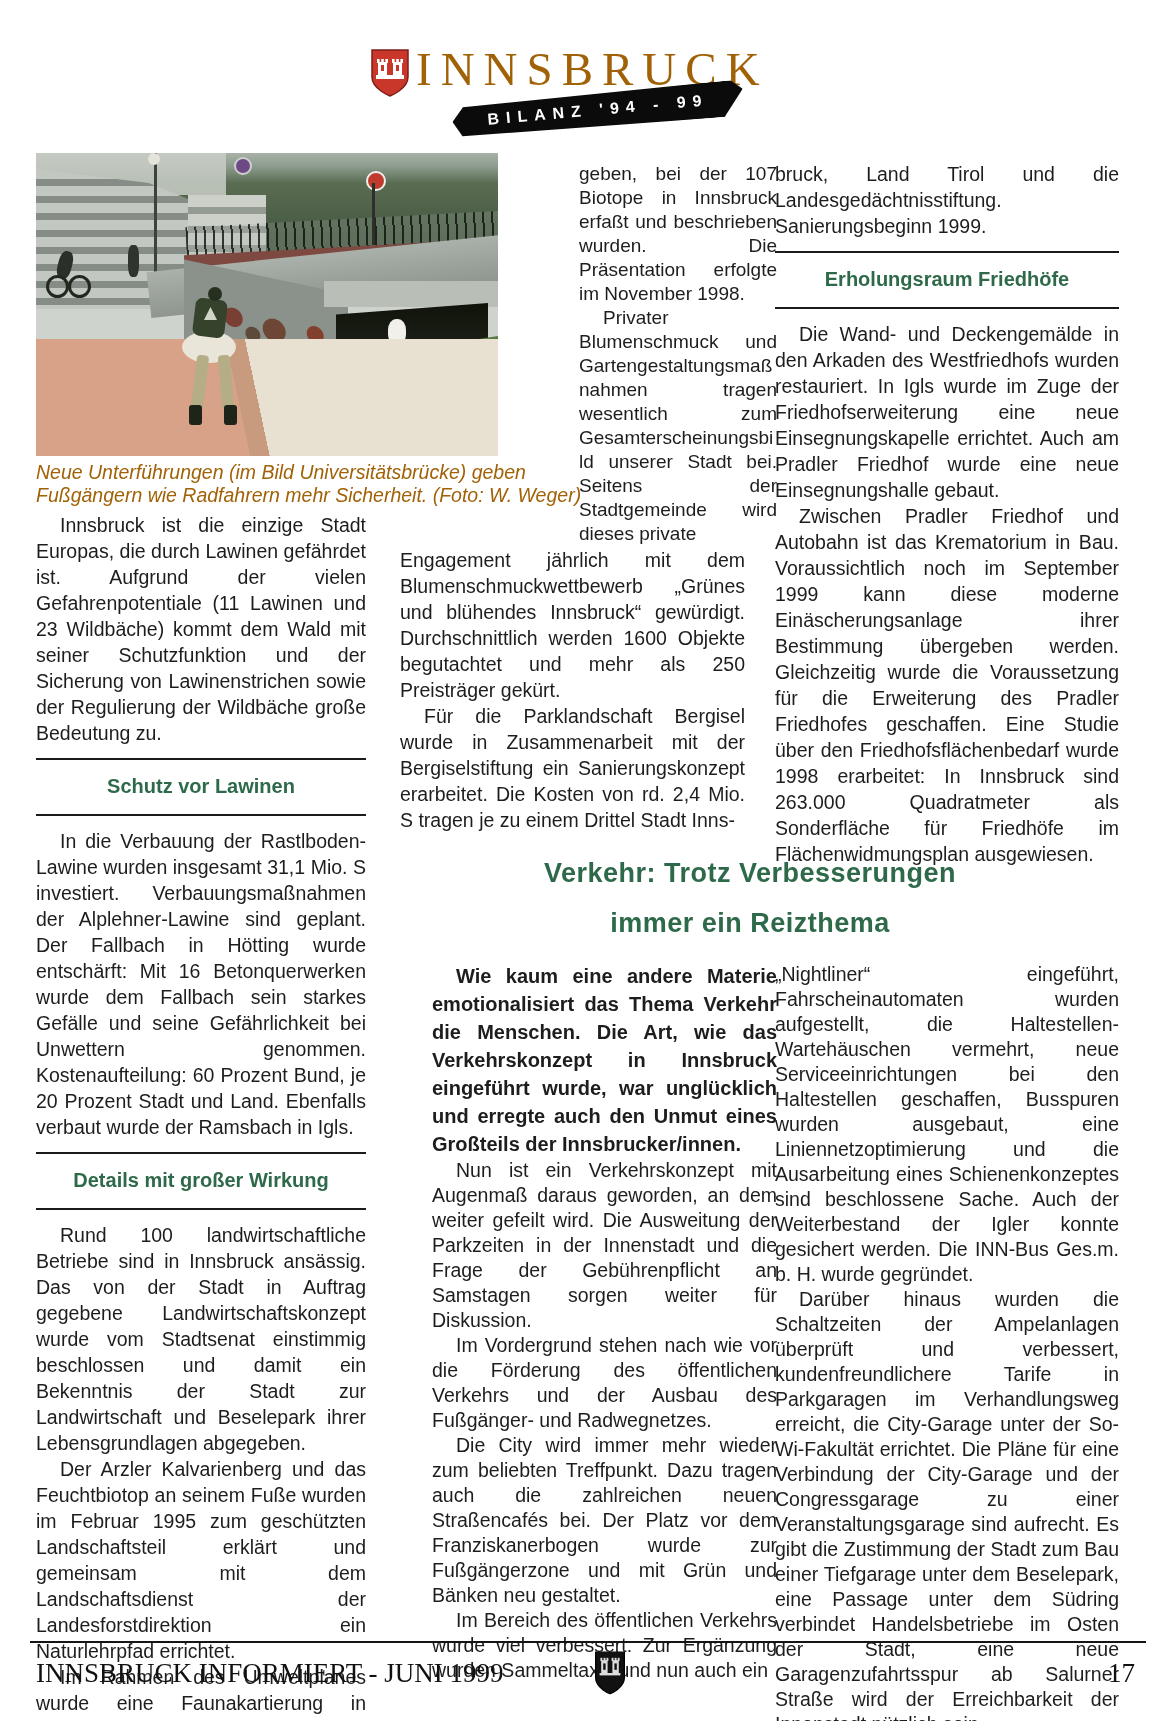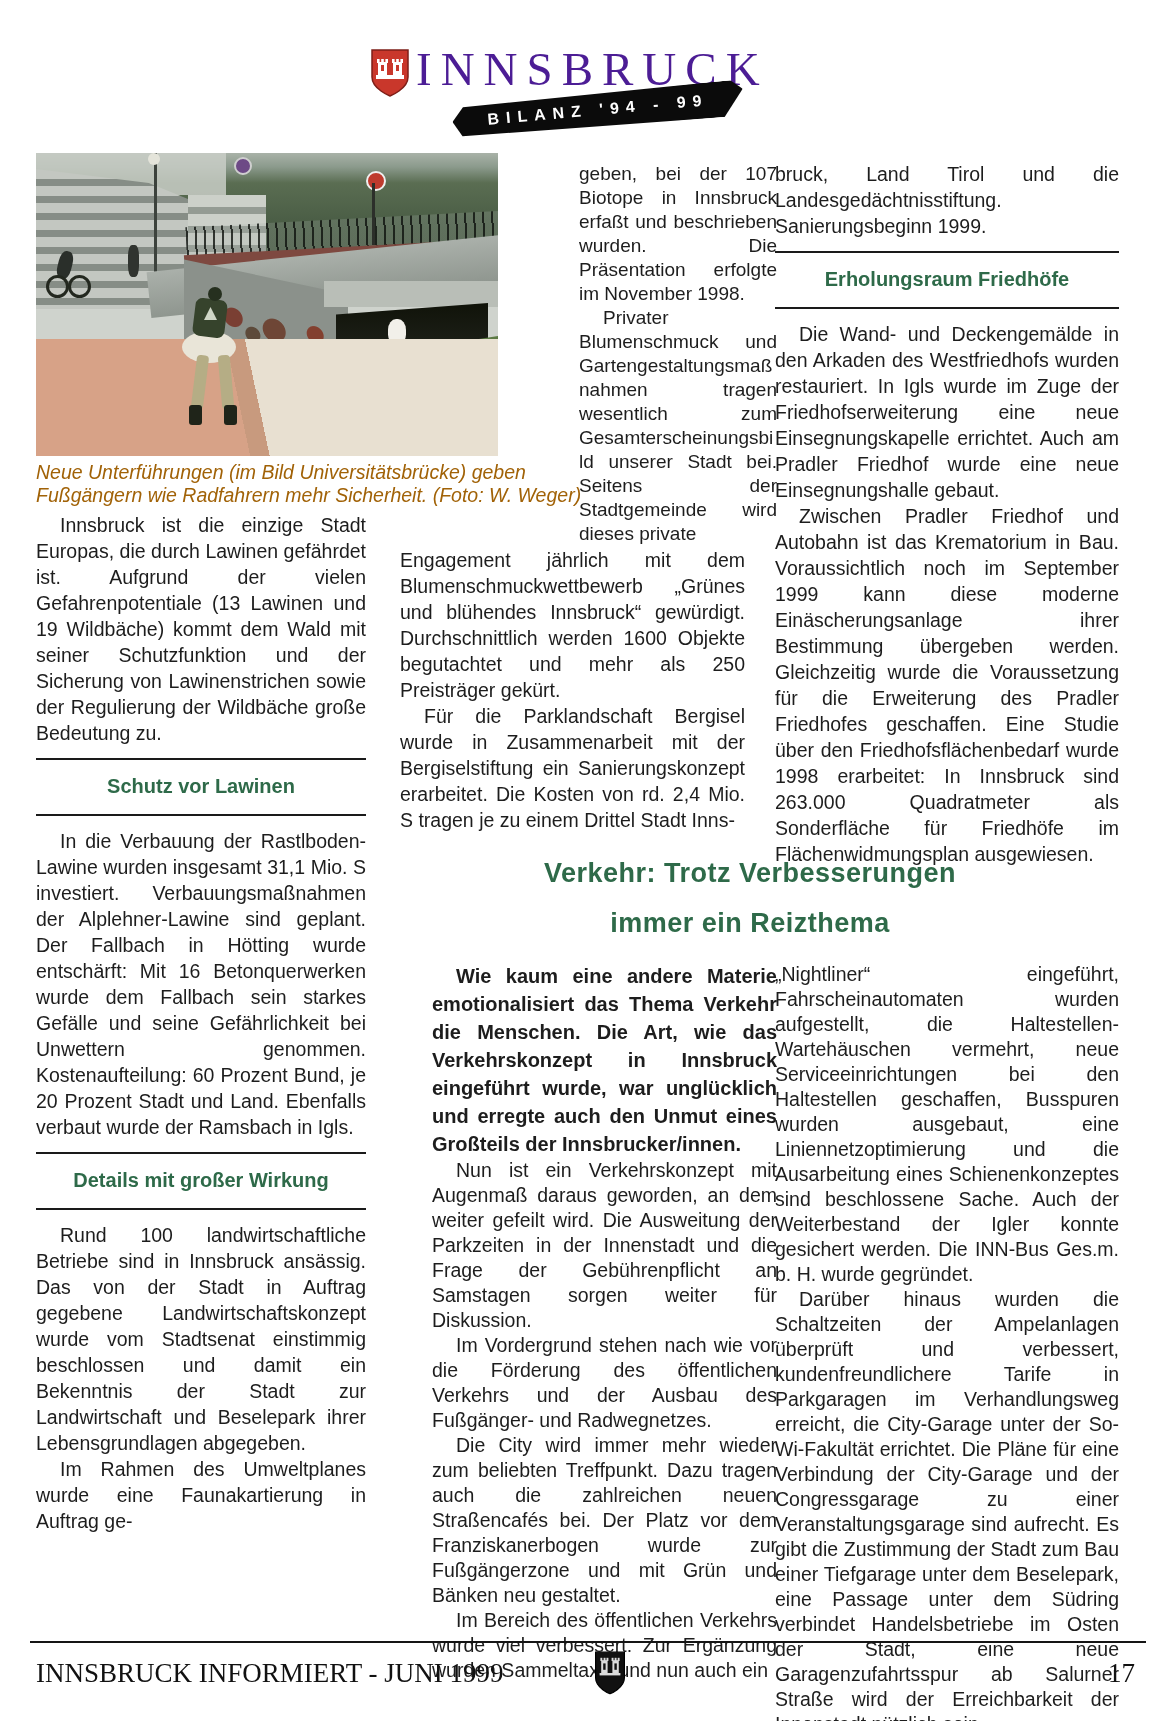--- a/index.html
+++ b/index.html
@@ -3,21 +3,21 @@
 <meta charset="utf-8">
 <style>
   html,body{margin:0;padding:0;background:#e8e8e8;}
   .page{position:relative;width:1173px;height:1721px;background:#ffffff;margin:0 auto;
         font-family:"Liberation Sans",sans-serif;color:#1d1d1d;overflow:hidden;}
 
   
   .masthead{position:absolute;left:360px;top:40px;width:460px;height:100px;}
   .shield{position:absolute;left:10px;top:8px;}
   .brand{position:absolute;left:56px;top:2px;font-family:"Liberation Serif",serif;
-         font-size:47px;letter-spacing:9px;color:#4c1d95;font-weight:normal;}
+         font-size:47px;letter-spacing:9px;color:#a16207;font-weight:normal;}
   .banner{position:absolute;left:92px;top:52px;width:292px;height:36px;background:#0b0b0b;
           transform:rotate(-5deg);clip-path:polygon(0 48%,4% 10%,96% 0,100% 26%,93% 100%,3% 90%);
           display:flex;align-items:center;justify-content:center;z-index:5;}
   .banner span{color:#fff;font-size:16px;font-weight:bold;letter-spacing:7px;white-space:nowrap;}
 
   
   .photo{position:absolute;left:36px;top:153px;width:462px;height:303px;background:#cfd3cd;overflow:hidden;}
   .ph-mount{position:absolute;left:0;top:0;width:100%;height:120px;
             background:linear-gradient(180deg,#a9b2a8 0,#8b9a8c 14px,#5a6d52 30px,#4a5d45 70px,#41523d 120px);}
   .ph-sky{position:absolute;left:0;top:0;width:190px;height:42px;background:#c9cec7;opacity:.85;}
@@ -154,33 +154,34 @@
     <div class="sk-patch"></div>
     <div class="sk-head"></div>
   </div>
   <div class="caption">
     <div class="cl">Neue Unterführungen (im Bild Universitätsbrücke) geben</div>
     <div class="cl">Fußgängern wie Radfahrern mehr Sicherheit. (Foto: W. Weger)</div>
   </div>
 
   <div class="col col1">
     <div>
-        <p class="ind">Innsbruck ist die einzige Stadt Europas, die durch Lawinen gefährdet ist. Aufgrund der vielen Gefahrenpotentiale (13 Lawinen und 19 Wildbäche) kommt dem Wald mit seiner Schutzfunktion und der Sicherung von Lawinenstrichen sowie der Regulierung der Wildbäche große Bedeutung zu.</p>
+        <p class="ind">Innsbruck ist die einzige Stadt Europas, die durch Lawinen gefährdet ist. Aufgrund der vielen Gefahrenpotentiale (11 Lawinen und 23 Wildbäche) kommt dem Wald mit seiner Schutzfunktion und der Sicherung von Lawinenstrichen sowie der Regulierung der Wildbäche große Bedeutung zu.</p>
       </div>
     <div class="sect">
       <span>Schutz vor Lawinen</span>
     </div>
     <div>
         <p class="ind">In die Verbauung der Rastlboden-Lawine wurden insgesamt 31,1 Mio. S investiert. Verbauungsmaßnahmen der Alplehner-Lawine sind geplant. Der Fallbach in Hötting wurde entschärft: Mit 16 Betonquerwerken wurde dem Fallbach sein starkes Gefälle und seine Gefährlichkeit bei Unwettern genommen. Kostenaufteilung: 60 Prozent Bund, je 20 Prozent Stadt und Land. Ebenfalls verbaut wurde der Ramsbach in Igls.</p>
       </div>
     <div class="sect">
       <span>Details mit großer Wirkung</span>
     </div>
     <div>
         <p class="ind">Rund 100 landwirtschaftliche Betriebe sind in Innsbruck ansässig. Das von der Stadt in Auftrag gegebene Landwirtschaftskonzept wurde vom Stadtsenat einstimmig beschlossen und damit ein Bekenntnis der Stadt zur Landwirtschaft und Beselepark ihrer Lebensgrundlagen abgegeben.</p>
+        <p class="ind">Der Arzler Kalvarienberg und das Feuchtbiotop an seinem Fuße wurden im Februar 1995 zum geschützten Landschaftsteil erklärt und gemeinsam mit dem Landschaftsdienst der Landesforstdirektion ein Naturlehrpfad errichtet.</p>
         <p class="ind">Im Rahmen des Umweltplanes wurde eine Faunakartierung in Auftrag ge-</p>
       </div>
   </div>
 
   <div class="col col-narrow">
     <div>
         <p>geben, bei der 107 Biotope in Innsbruck erfaßt und beschrieben wurden. Die Präsentation erfolgte im November 1998.</p>
         <p class="ind">Privater Blumenschmuck und Gartengestaltungsmaßnahmen tragen wesentlich zum Gesamterscheinungsbild unserer Stadt bei. Seitens der Stadtgemeinde wird dieses private</p>
       </div>
   </div>

